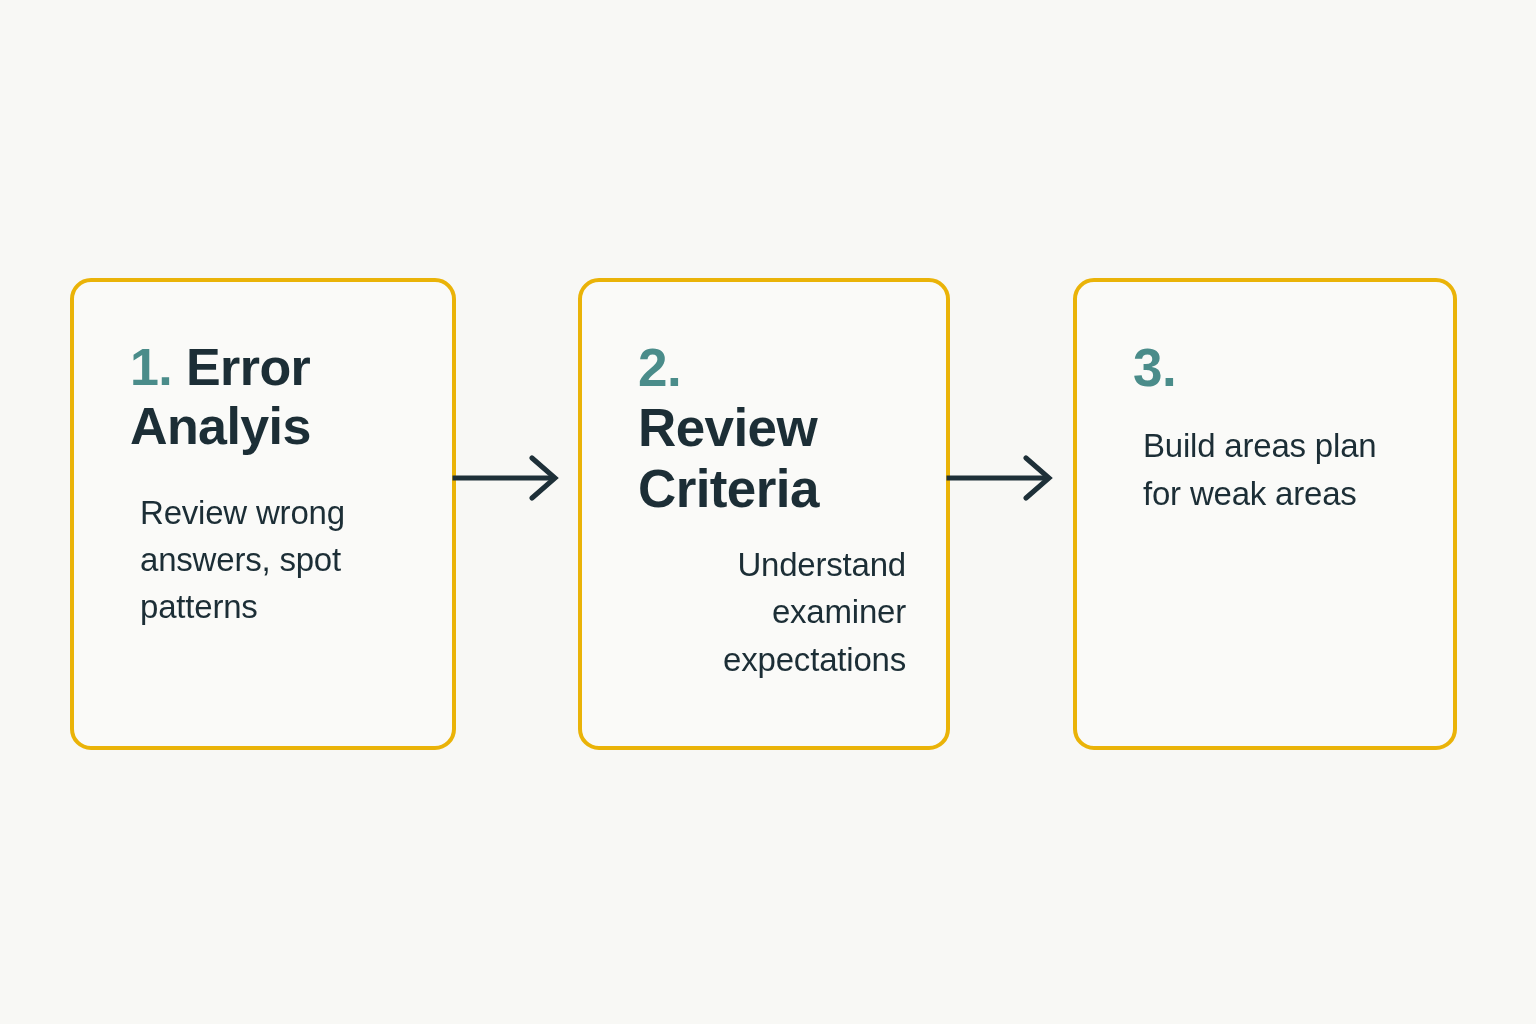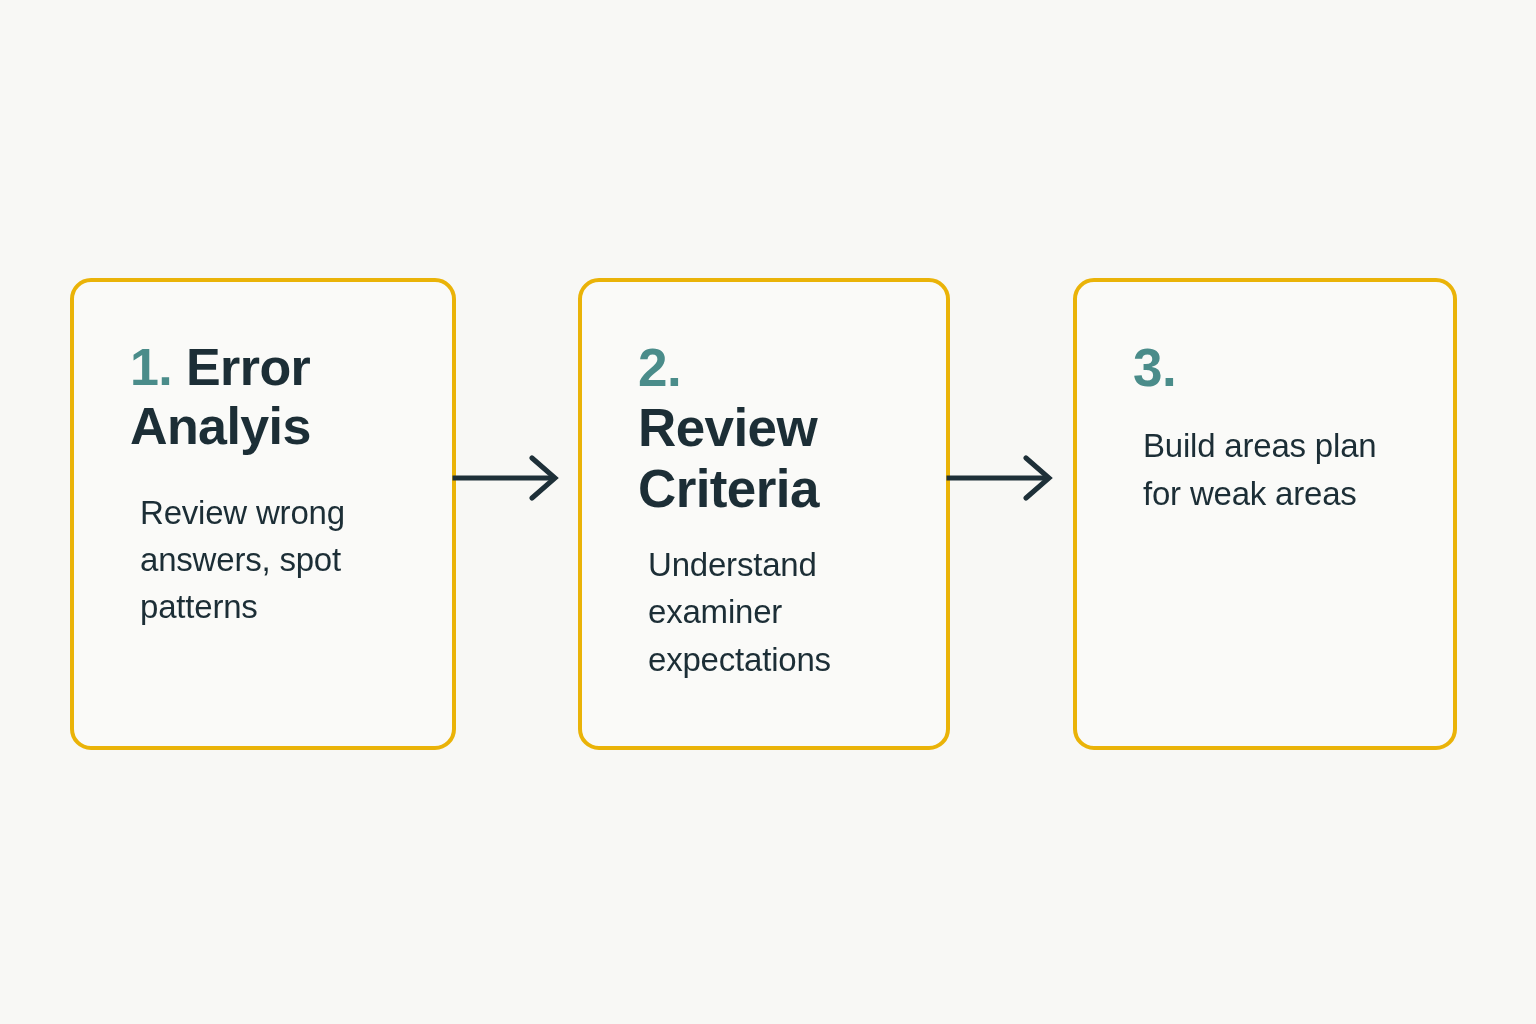--- a/index.html
+++ b/index.html
@@ -59,21 +59,21 @@
 
   .step-desc {
     margin: 10px;
     font-size: 33px;
     font-weight: normal;
     line-height: 1.43;
     color: #1c2e36;
     letter-spacing: -0.2px;
   }
   .card-1 .step-desc { margin-top: 32px; }
-  .card-2 .step-desc { margin-top: 22px; }
+  .card-2 .step-desc { margin-top: 22px; text-align: right; }
   .card-3 .step-desc { margin-top: 24px; }
 
   .arrow-connector {
     position: absolute;
     top: 455px;
     height: 46px;
   }
   .arrow-1 { left: 452px; width: 112px; }
   .arrow-2 { left: 946px; width: 112px; }
 </style>

